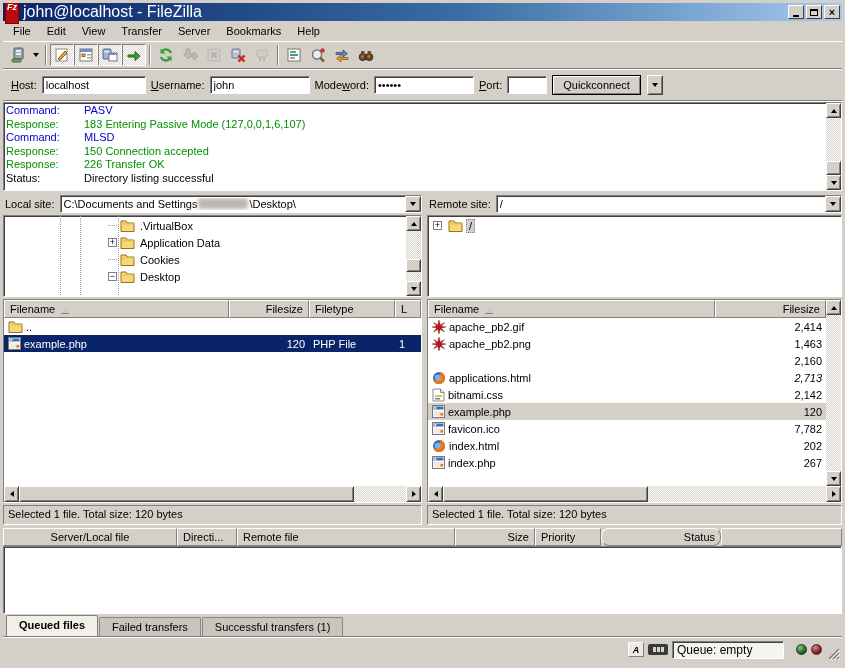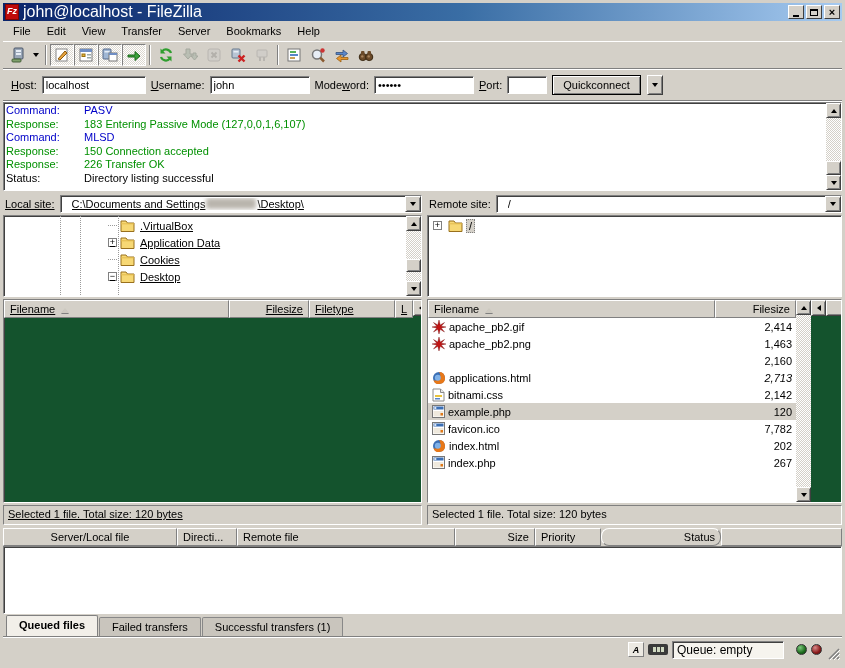--- a/index.html
+++ b/index.html
@@ -4,21 +4,21 @@
 <style>
   * { box-sizing: border-box; margin:0; padding:0; }
   html,body { width:845px; height:668px; }
   body { font-family:"Liberation Sans", sans-serif; font-size:11px; color:#000; }
   .window { width:845px; height:668px; background:#d4d0c8; border:3px solid #d4d0c8; outline:1px solid #888; position:relative; overflow:hidden; }
   .hdrcell { border:1px solid; border-color:#fff #808080 #808080 #fff; background:#d4d0c8; padding:1px 5px; height:18px; line-height:14px; overflow:hidden; white-space:nowrap; }
   .checker { background:#ece9e2; background-image:repeating-conic-gradient(#ffffff 0% 25%, #d4d0c8 0% 50%); background-size:2px 2px; }
 
   
   .titlebar { height:18px; background:linear-gradient(90deg,#0a246a,#3a6ea5 55%,#a6caf0); display:flex; align-items:center; padding:0 2px; }
-  .fz-icon { width:14px; height:16px; background:#c00a0a; border:1px solid #7a0505; color:#fff; font-weight:bold; font-size:9px; font-style:italic; text-align:center; line-height:12px; margin-right:4px; flex:0 0 auto; }
+  .fz-icon { width:14px; height:24px; background:#c00a0a; border:1px solid #7a0505; color:#fff; font-weight:bold; font-size:9px; font-style:italic; text-align:center; line-height:12px; margin-right:4px; flex:0 0 auto; }
   .title-text { color:#fff; font-weight:normal; font-size:16px; flex:1; white-space:nowrap; overflow:hidden; }
   .winbtn { width:16px; height:14px; margin-left:2px; background:#d4d0c8; border:1px solid; border-color:#fff #404040 #404040 #fff; display:flex; align-items:center; justify-content:center; font-size:9px; line-height:9px; }
   .glyph-min { width:6px; height:2px; background:#000; margin-top:7px; }
   .glyph-max { width:8px; height:7px; border:1px solid #000; border-top-width:2px; }
   .glyph-close { font-size:11px; font-weight:bold; }
 
   
   .menubar { height:21px; display:flex; align-items:center; padding:0 2px; border-bottom:1px solid #fff; }
   .menu-item { padding:2px 8px; }
   .toolbar { height:27px; display:flex; align-items:center; padding:0 3px; border-bottom:1px solid #808080; box-shadow:0 1px 0 #fff; }
@@ -55,40 +55,40 @@
   .tri-up { width:0;height:0;border-left:3px solid transparent;border-right:3px solid transparent;border-bottom:4px solid #000; }
   .tri-dn { width:0;height:0;border-left:3px solid transparent;border-right:3px solid transparent;border-top:4px solid #000; }
   .tri-lf { width:0;height:0;border-top:3px solid transparent;border-bottom:3px solid transparent;border-right:4px solid #000; }
   .tri-rt { width:0;height:0;border-top:3px solid transparent;border-bottom:3px solid transparent;border-left:4px solid #000; }
   .strack { flex:1; position:relative; }
   .sthumb { position:absolute; background:#d4d0c8; border:1px solid; border-color:#fff #404040 #404040 #fff; box-shadow:inset 1px 1px 0 #d4d0c8, inset -1px -1px 0 #808080; }
 
   
   .panes { display:flex; height:332px; margin-top:2px; }
   .pane { display:flex; flex-direction:column; }
-  .pane.local { width:419px;text-decoration:underline; }
+  .pane.local { width:419px; }
   .pane.remote { width:415px; }
   .vsplit { width:5px; flex:0 0 auto; }
   .siterow { height:21px; display:flex; align-items:center; gap:0; margin-bottom:1px; }
   .sitelabel { padding:2px 5px 2px 2px; white-space:nowrap; }
-  .combo { flex:1; height:18px; display:flex; align-items:center; border:1px solid; border-color:#808080 #fff #fff #808080; box-shadow:inset 1px 1px 0 #404040; background:#fff; padding-left:11px; overflow:hidden; white-space:nowrap; }
+  .combo { flex:1; height:18px; display:flex; align-items:center; border:1px solid; border-color:#808080 #fff #fff #808080; box-shadow:inset 1px 1px 0 #404040; background:#fff; padding-left:3px; overflow:hidden; white-space:nowrap; }
   .combo .cval { flex:1; overflow:hidden; white-space:nowrap; display:flex; align-items:center; }
   .combo-drop { width:16px; height:16px; flex:0 0 auto; background:#d4d0c8; border:1px solid; border-color:#fff #404040 #404040 #fff; box-shadow:inset 1px 1px 0 #d4d0c8, inset -1px -1px 0 #808080; display:flex; align-items:center; justify-content:center; }
   .blurred { display:inline-block; width:50px; height:11px; background:#b9b5ad; filter:blur(2px); border-radius:2px; margin:0 1px; }
 
   .treewrap { height:82px; margin-bottom:2px; display:flex; border:1px solid; border-color:#808080 #fff #fff #808080; box-shadow:inset 1px 1px 0 #404040; background:#fff; }
   .treebody { flex:1; position:relative; overflow:hidden; padding-top:1px; }
   .guide { position:absolute; top:0; bottom:0; width:1px; background-image:repeating-linear-gradient(#9a9a9a 0 1px, transparent 1px 2px); }
   .treeitem { height:17px; display:flex; align-items:center; position:relative; }
   .toggle { width:9px; height:9px; background:#fff; border:1px solid #808080; font-size:9px; line-height:7px; text-align:center; flex:0 0 auto; margin-right:3px; }
   .connector { width:10px; height:1px; background-image:repeating-linear-gradient(90deg,#9a9a9a 0 1px, transparent 1px 2px); flex:0 0 auto; margin-right:2px; }
   .tlabel { padding:0 2px; white-space:nowrap; }
   .tlabel.sel { background:#d4d0c8; border:1px dotted #808080; }
 
-  .listwrap { flex:1; display:flex; border:1px solid; border-color:#808080 #fff #fff #808080; box-shadow:inset 1px 1px 0 #404040; background:#14532d; overflow:hidden; }
+  .listwrap { flex:1; display:flex; flex-direction:column; border:1px solid; border-color:#808080 #fff #fff #808080; box-shadow:inset 1px 1px 0 #404040; background:#14532d; overflow:hidden; }
   .listmain { flex:1; display:flex; overflow:hidden; }
   .listcol { flex:1; display:flex; flex-direction:column; overflow:hidden; }
   .lhdr { display:flex; flex:0 0 auto; }
   .lbody { flex:1; background:#fff; overflow:hidden; }
   .lrow { height:17px; display:flex; align-items:center; white-space:nowrap; }
   .lrow .cell { overflow:hidden; white-space:nowrap; padding:0 4px; flex:0 0 auto; display:flex; align-items:center; gap:3px; }
   .lrow.sel-active { background:#0a246a; color:#fff; }
   .lrow.sel-inactive { background:#d4d0c8; }
   .num { justify-content:flex-end; }
   .sortarrow { width:0;height:0;border-left:4px solid transparent;border-right:4px solid transparent;border-bottom:5px solid #cdc9c0; margin-left:6px; filter:drop-shadow(0 1px 0 #808080); }

